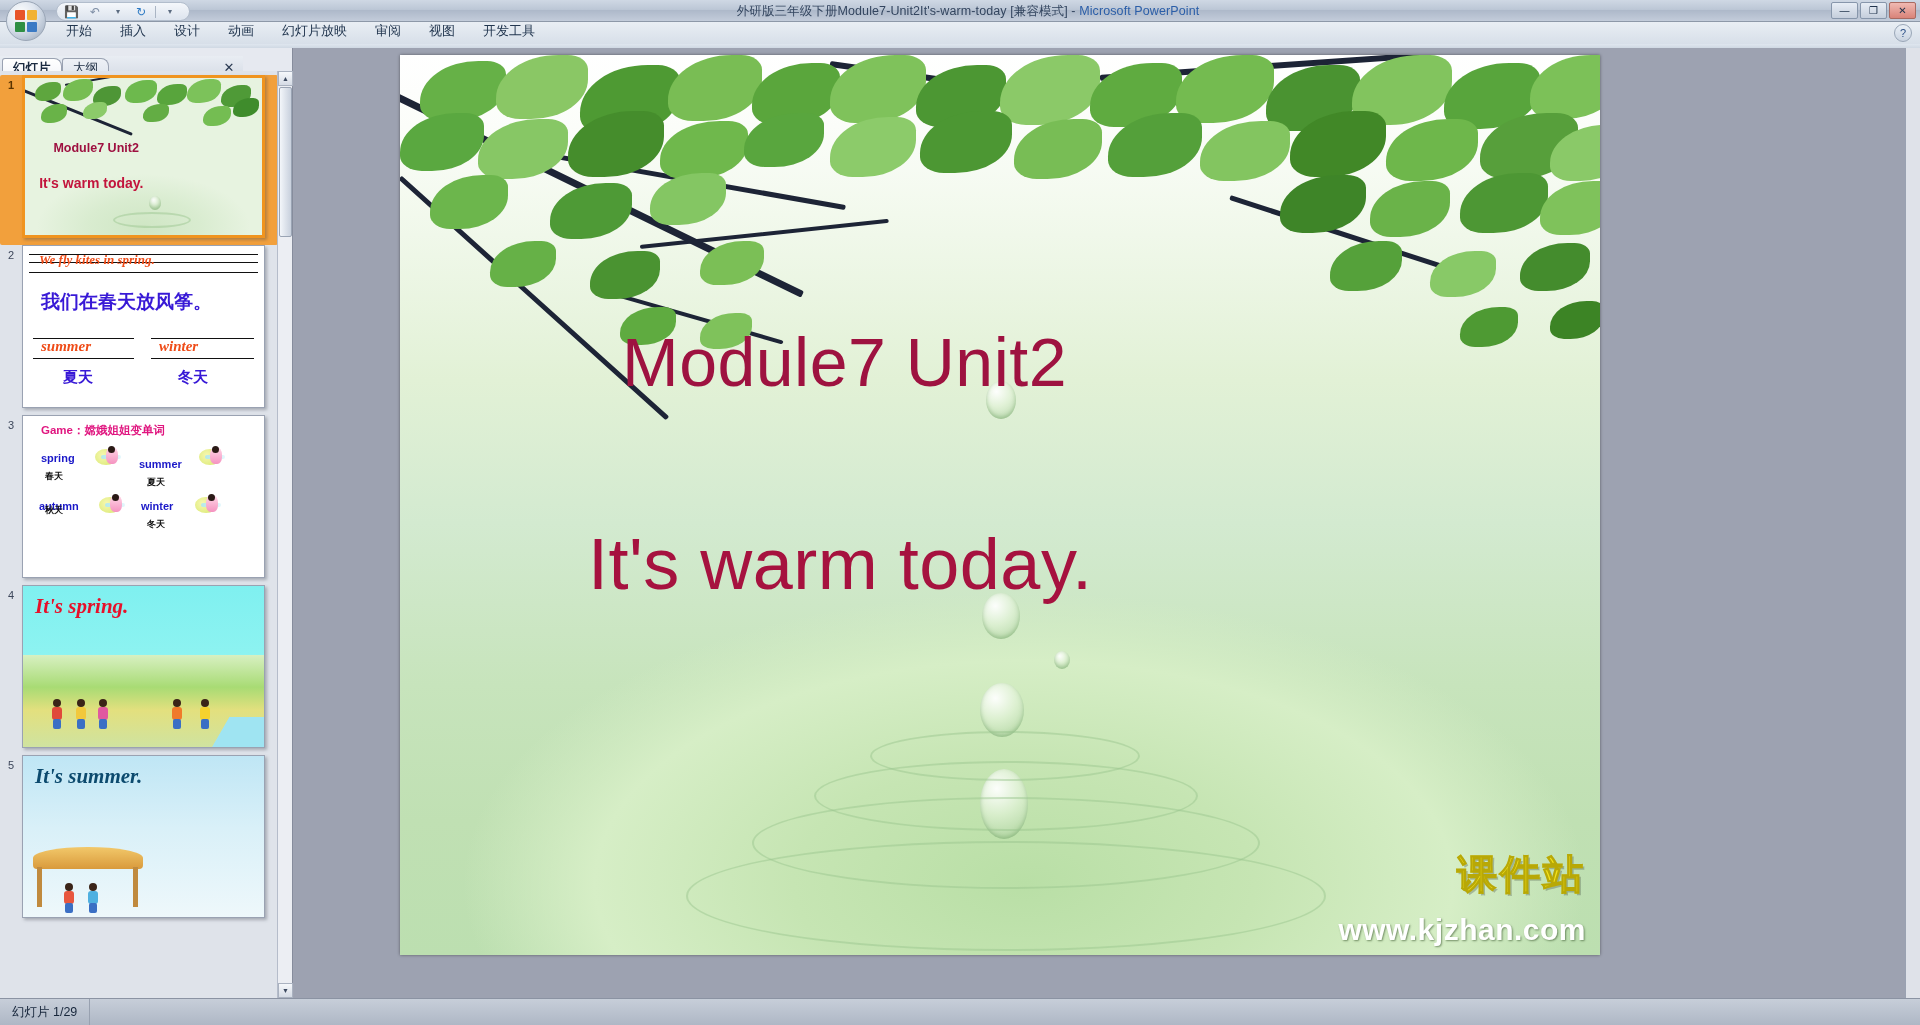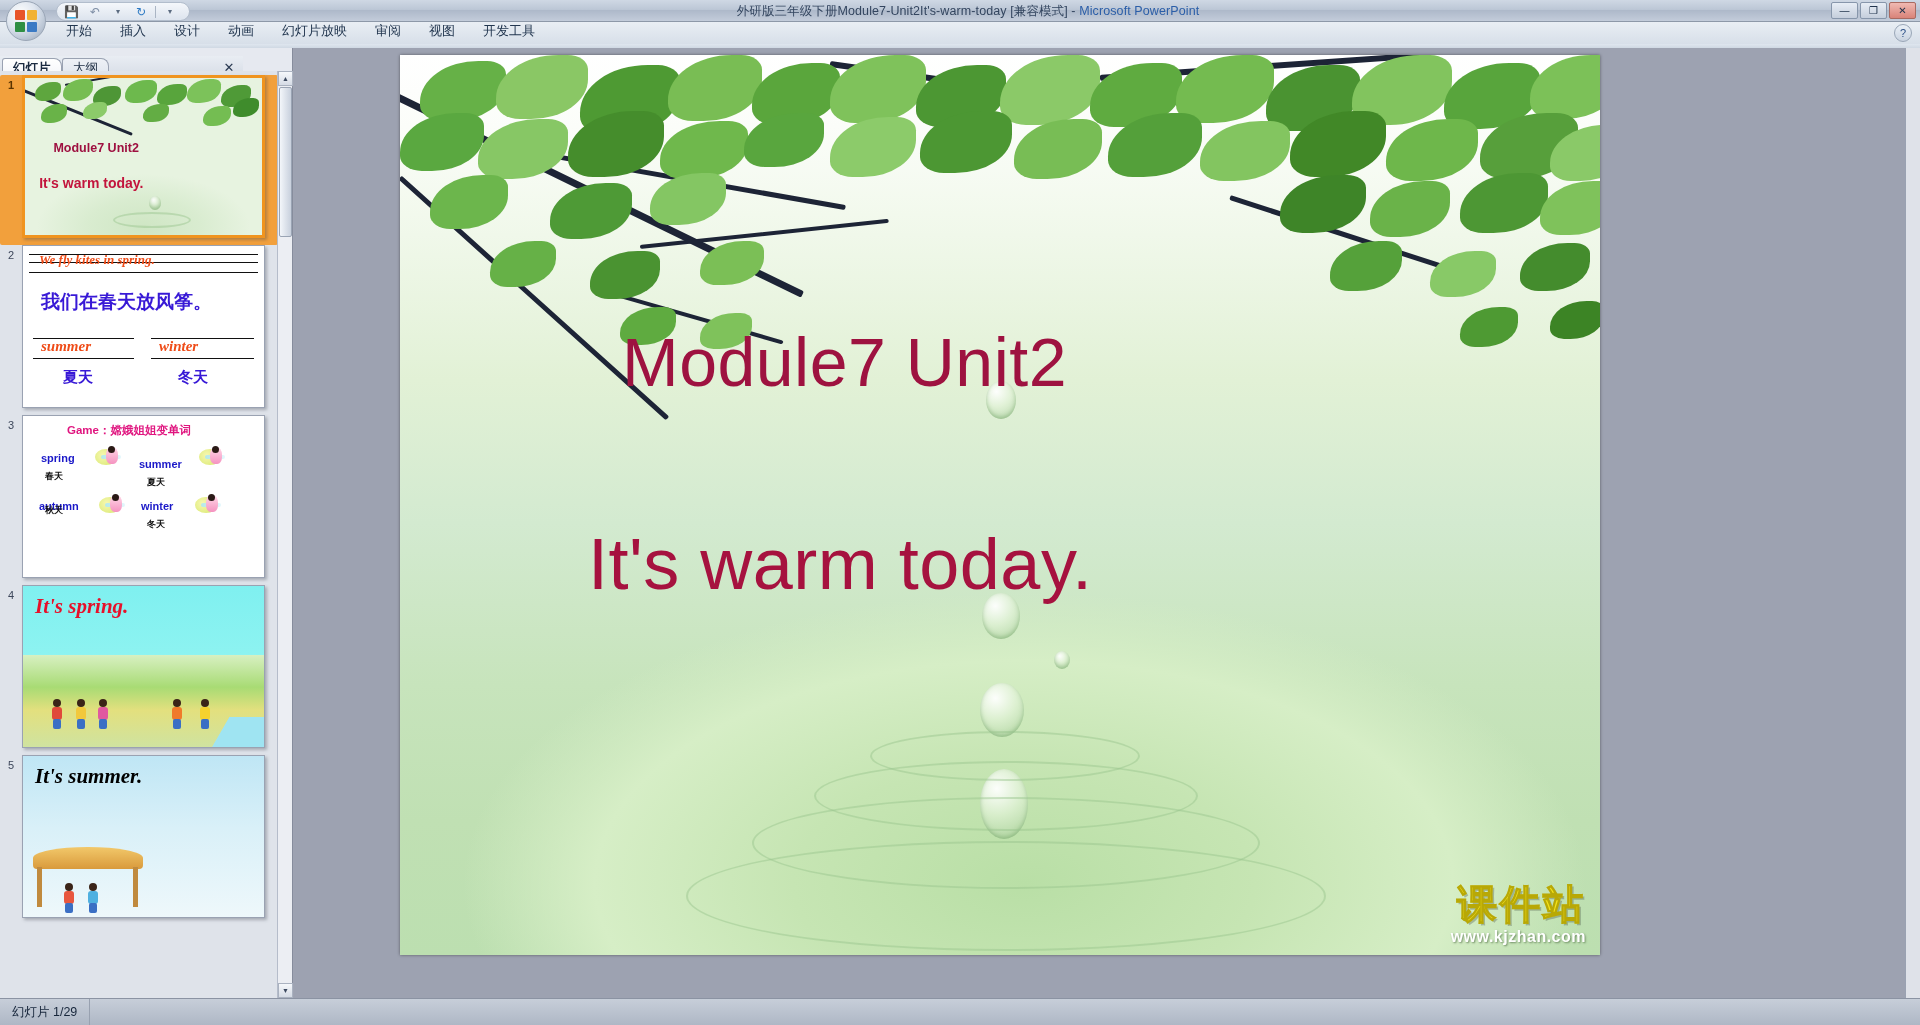--- a/index.html
+++ b/index.html
@@ -130,21 +130,21 @@
   .t2en{ position:absolute; left:16px; top:6px; font-size:13px; color:#ef4c18; font-style:italic; font-weight:bold;
          font-family:"Liberation Serif",serif; white-space:nowrap; }
   .t2cn{ position:absolute; left:18px; top:43px; font-size:19px; color:#3819d6; font-weight:bold; white-space:nowrap;
          font-family:"DejaVu Sans",sans-serif; }
   .t2w{ position:absolute; font-size:15px; color:#ef4c18; font-style:italic; font-weight:bold;
         font-family:"Liberation Serif",serif; }
   .t2wc{ position:absolute; font-size:15px; color:#3819d6; font-weight:bold; }
 
   
   .t3{ position:absolute; inset:0; background:#fff; }
-  .t3title{ position:absolute; left:44px; top:7px; font-size:11.5px; font-weight:bold; white-space:nowrap; }
+  .t3title{ position:absolute; left:18px; top:7px; font-size:11.5px; font-weight:bold; white-space:nowrap; }
   .t3title .g{ color:#e0157f; }
   .t3title .c{ color:#e0157f; }
   .t3w{ position:absolute; font-size:11px; color:#1a18c8; font-weight:bold; }
   .t3c{ position:absolute; font-size:9px; color:#111; font-weight:bold; }
   .fairy{ position:absolute; width:30px; height:22px; }
   .fairy .moon{ position:absolute; left:0; top:3px; width:22px; height:16px; border-radius:50%;
      background:radial-gradient(circle at 35% 40%,#f7f7a8,#d8e86a 70%,#b9d84f); opacity:.9; }
   .fairy .body{ position:absolute; left:11px; top:1px; width:12px; height:17px; border-radius:45% 45% 40% 40%;
      background:linear-gradient(to bottom,#ffd9e8,#f593c0); }
   .fairy .head{ position:absolute; left:13px; top:0px; width:7px; height:7px; border-radius:50%; background:#2a1a16; }
@@ -159,21 +159,21 @@
      background:linear-gradient(to bottom,#d8f0c2 0%,#a8db74 35%,#e3e07e 60%,#cfe3a0 100%); }
   .kid{ position:absolute; bottom:18px; width:12px; height:30px; }
   .kid .h{ position:absolute; left:2px; top:0; width:8px; height:8px; border-radius:50%; background:#3a2418; }
   .kid .b{ position:absolute; left:1px; top:8px; width:10px; height:13px; border-radius:3px; }
   .kid .l{ position:absolute; left:2px; top:20px; width:8px; height:10px; background:#3a6fc4; border-radius:2px; }
   .t4river{ position:absolute; right:0; bottom:0; width:70px; height:30px;
      background:linear-gradient(120deg,transparent 40%,#9fe4f2 41%); }
 
   
   .t5{ position:absolute; inset:0; background:linear-gradient(to bottom,#bfe6f5 0%,#d9f0f8 45%,#eef8fb 100%); }
-  .t5t{ position:absolute; left:12px; top:8px; font-size:21px; color:#000000; font-weight:bold; font-style:italic;
+  .t5t{ position:absolute; left:12px; top:8px; font-size:21px; color:#0c4a6e; font-weight:bold; font-style:italic;
         font-family:"Liberation Serif",serif; white-space:nowrap; }
   .t5pic{ position:absolute; left:4px; bottom:0; width:150px; height:70px; }
   .t5roof{ position:absolute; left:6px; top:0; width:110px; height:22px;
      background:linear-gradient(to bottom,#f2c86a,#d99a3c); border-radius:50% 50% 4px 4px; }
   .t5post{ position:absolute; top:20px; width:5px; height:40px; background:#c08a3e; }
 
   
   .pane-sb{
     position:absolute; right:0; top:23px; width:15px; height:927px; background:#eceef3;
     border-left:1px solid #b5bcca;
@@ -217,21 +217,21 @@
   }
   .drop{ position:absolute; border-radius:50%;
     background:radial-gradient(circle at 35% 28%, rgba(255,255,255,.95) 0%, rgba(225,242,215,.7) 45%, rgba(150,195,135,.55) 100%);
     box-shadow:inset 0 -2px 4px rgba(110,160,100,.5); }
   .ripple{ position:absolute; border:2px solid rgba(150,195,140,.45); border-radius:50%; }
   .watermark{
     position:absolute; right:14px; bottom:10px; text-align:right; line-height:1;
   }
   .wm-cn{ font-size:40px; font-weight:bold; color:#f2e11a; letter-spacing:3px;
     -webkit-text-stroke:1px #b8a806; text-shadow:2px 2px 0 rgba(0,0,0,.22); }
-  .wm-en{ font-size:16px; font-weight:bold; color:#ffffff; letter-spacing:.5px; margin-top:5px;
+  .wm-en{ font-size:30px; font-weight:bold; color:#ffffff; letter-spacing:.5px; margin-top:21px;
     text-shadow:1px 1px 2px rgba(40,70,30,.55); }
 
   .slide-sb{
     position:absolute; right:0; top:0; width:15px; height:950px;
     background:#dfe2e9; border-left:1px solid #9aa2b2;
   }
 
   
   .statusbar{
     position:absolute; left:0; bottom:0; width:1920px; height:27px;

